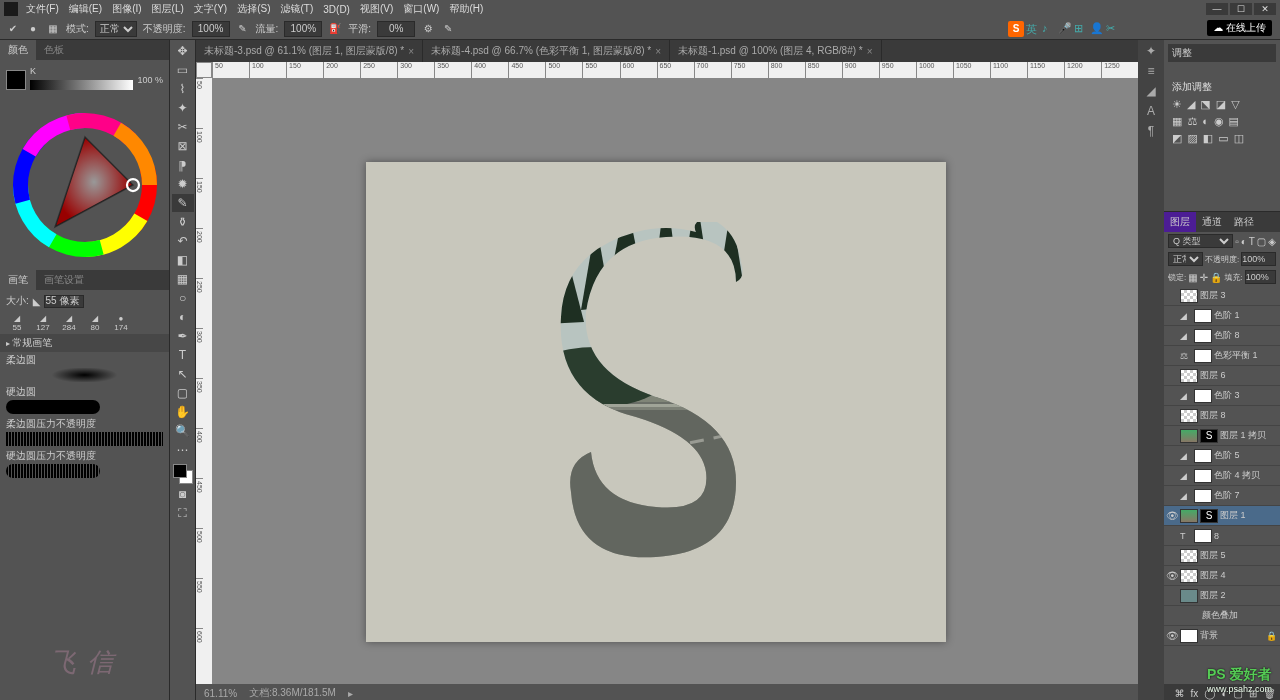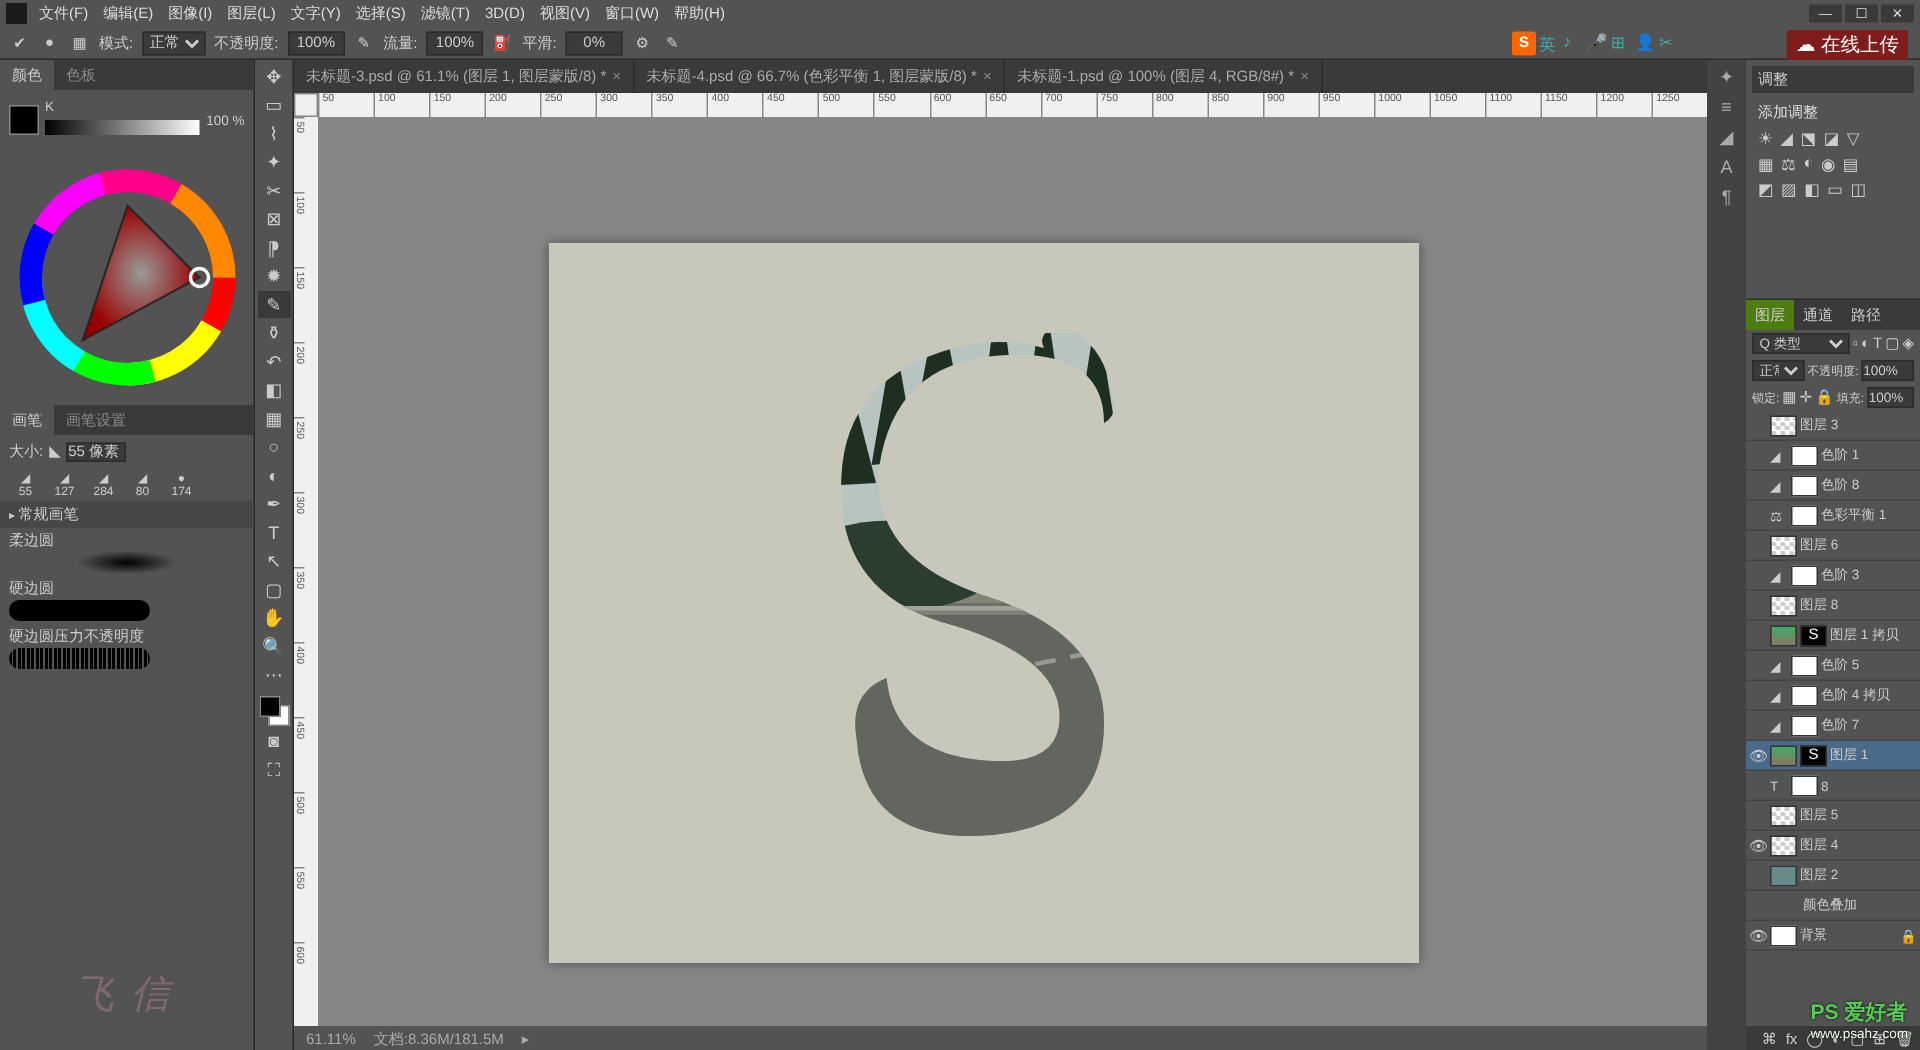--- a/index.html
+++ b/index.html
@@ -9,21 +9,21 @@
 .menubar span{margin-right:10px;cursor:default}
 .win-ctrl{margin-left:auto;display:flex;gap:2px}
 .win-ctrl div{width:22px;height:12px;background:#3a3a3a;display:flex;align-items:center;justify-content:center;font-size:9px}
 .optbar{height:22px;background:#535353;border-bottom:1px solid #2a2a2a;display:flex;align-items:center;padding:0 6px;font-size:10px;gap:6px;position:relative}
 .optbar .ico{width:14px;height:14px;display:flex;align-items:center;justify-content:center}
 .optbar select,.optbar input{background:#3a3a3a;border:1px solid #2a2a2a;color:#ccc;font-size:10px;height:16px}
 .optbar .num{width:38px;text-align:center}
 .ext-bar{position:absolute;right:160px;display:flex;gap:2px;align-items:center}
 .ext-bar .s{width:16px;height:16px;background:#f60;color:#fff;font-weight:bold;display:flex;align-items:center;justify-content:center;border-radius:2px}
 .ext-bar .b{width:14px;height:14px;color:#4aa;font-size:11px}
-.cloud{position:absolute;right:8px;top:2px;background:#7f1d1d;color:#fff;font-size:13px;padding:1px 6px;border-radius:2px}
+.cloud{position:absolute;right:8px;top:2px;background:#000000;color:#fff;font-size:10px;padding:1px 6px;border-radius:2px}
 .cloud::before{content:"☁ "}
 .main{display:flex;height:662px}
 .lcol{width:170px;background:#535353;display:flex;flex-direction:column;border-right:1px solid #2a2a2a}
 .panel-tabs{display:flex;background:#3a3a3a;font-size:10px}
 .panel-tabs span{padding:3px 8px;background:#535353}
 .panel-tabs span.off{background:#3a3a3a;color:#888}
 .swatch{padding:6px}
 .swatch .grad{height:10px;background:linear-gradient(90deg,#000,#fff);margin:4px 0}
 .swatch .pct{font-size:9px;text-align:right}
 .colorwheel{width:150px;height:150px;margin:10px auto;position:relative}
@@ -60,27 +60,27 @@
 .ruler-v{position:absolute;top:16px;left:0;width:16px;bottom:0;background:#f0f0f0;font-size:7px;color:#555}
 .ruler-v div{height:50px;border-top:1px solid #888;writing-mode:vertical-rl;padding-top:2px}
 .ruler-c{position:absolute;top:0;left:0;width:16px;height:16px;background:#f0f0f0;border:1px solid #888}
 .artboard{position:absolute;top:100px;left:170px;width:580px;height:480px;background:#c8c7bc;box-shadow:0 0 8px rgba(0,0,0,.4)}
 .s-shape{position:absolute;top:60px;left:170px;width:260px;height:350px}
 .statusbar{height:18px;background:#535353;font-size:10px;color:#aaa;display:flex;align-items:center;padding:0 8px;gap:12px}
 .rcol{width:142px;background:#535353;display:flex}
 .ricons{width:26px;background:#434343;display:flex;flex-direction:column;align-items:center;padding:4px 0;gap:6px;font-size:12px;color:#aaa}
 .rpanels{flex:1;display:flex;flex-direction:column}
 .adjust-panel{padding:4px;font-size:10px}
-.adjust-panel .title{background:#3a3a3a;padding:2px 4px;margin-bottom:4px}
+.adjust-panel .title{background:#3a3a3a;padding:2px 4px;margin-bottom:16px}
 .adjust-panel .sub{padding:2px 4px;color:#ddd}
 .adjust-row{display:flex;gap:5px;padding:2px 4px;font-size:11px}
 .layers-panel{flex:1;display:flex;flex-direction:column;font-size:10px;border-top:1px solid #2a2a2a;margin-top:60px}
 .lp-tabs{display:flex;background:#3a3a3a}
 .lp-tabs span{padding:3px 6px}
-.lp-tabs span.act{background:#4d7c0f}
+.lp-tabs span.act{background:#4c1d95}
 .lp-ctrl{padding:2px 4px;display:flex;gap:2px;align-items:center}
 .lp-ctrl select,.lp-ctrl input{background:#3a3a3a;border:1px solid #2a2a2a;color:#ccc;font-size:9px;height:14px;flex:1;min-width:0}
 .layer-list{flex:1;overflow-y:auto}
 .layer{display:flex;align-items:center;height:20px;gap:2px;padding:0 2px;border-bottom:1px solid #444}
 .layer.sel{background:#4a6a8a}
 .layer .eye{width:12px;font-size:10px;text-align:center}
 .layer .thumb{width:18px;height:14px;background:#888;border:1px solid #333;flex-shrink:0}
 .layer .thumb.check{background:repeating-conic-gradient(#ccc 0 25%,#fff 0 50%) 0 0/6px 6px}
 .layer .thumb.white{background:#fff}
 .layer .thumb.img{background:linear-gradient(#4a6,#876)}
@@ -203,20 +203,24 @@
       </div>
       <div class="brush-list" id="brushlist">
           <div class="brush-group">常规画笔</div>
           <div class="brush-item">
             <div class="nm">柔边圆</div>
             <div class="stroke"></div>
           </div>
           <div class="brush-item">
             <div class="nm">硬边圆</div>
             <div class="stroke hard"></div>
+          </div>
+          <div class="brush-item">
+            <div class="nm">柔边圆压力不透明度</div>
+            <div class="stroke tex"></div>
           </div>
           <div class="brush-item">
             <div class="nm">硬边圆压力不透明度</div>
             <div class="stroke hard tex"></div>
           </div>
         </div>
     </div>
   </div>
 
   <div class="toolbar">

